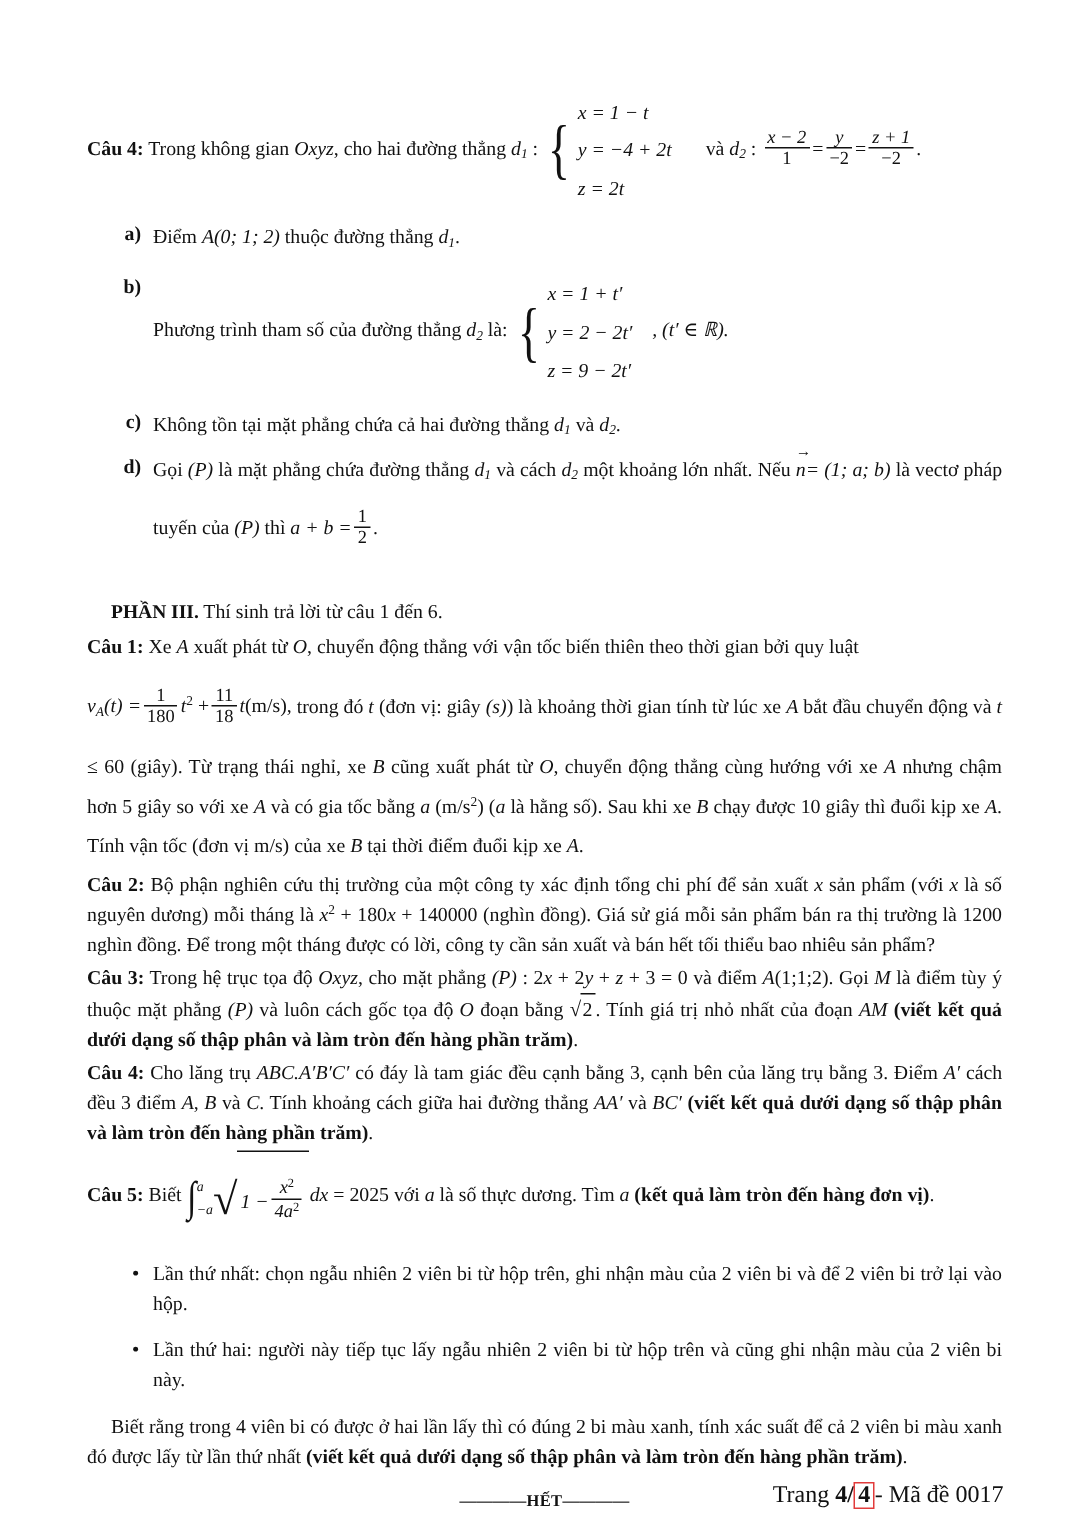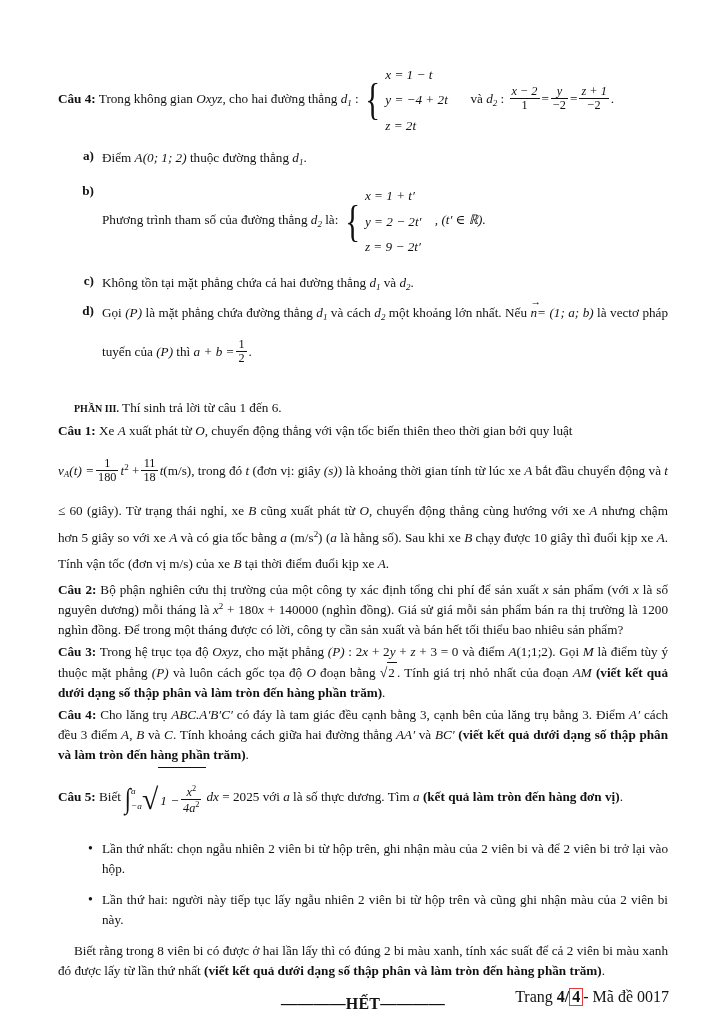--- a/index.html
+++ b/index.html
@@ -175,21 +175,21 @@
 
   .spacer-sm { height: 6px; }
   .spacer-md { height: 12px; }
   .spacer-lg { height: 16px; }
 
   .het {
     text-align: center;
     font-weight: bold;
     letter-spacing: 0.2px;
     margin-top: 14px;
-    font-size: 16px;
+    font-size: 11px;
   }
 
   .footer {
     position: absolute;
     right: 56px;
     bottom: 18px;
     font-size: 16px;
     white-space: nowrap;
   }
   .footer .pg { font-weight: bold; }
@@ -284,21 +284,21 @@
         <span>là vectơ pháp tuyến của</span>
         <span class="m">(P)</span>
         <span>thì</span>
         <span class="m">a + b =</span><span class="frac"><span class="num mr">1</span><span class="den mr">2</span></span><span>.</span>
       </span>
     </div>
 
     <div class="spacer-lg"></div>
 
     <div class="para para-indent" style="margin-bottom:3px;">
-      <span class="lbl" style="font-size:10px">PHẦN III.</span>
+      <span class="lbl" style="font-size:13px">PHẦN III.</span>
       <span>Thí sinh trả lời từ câu 1 đến 6.</span>
     </div>
 
     <div class="para">
       <span class="lbl">Câu 1:</span>
       <span>Xe</span>
       <span class="m">A</span>
       <span>xuất phát từ</span>
       <span class="m">O</span><span>, chuyển động thẳng với vận tốc biến thiên theo thời gian bởi quy luật</span>
     </div>
@@ -347,21 +347,21 @@
       <span class="dot">•</span>
       <span class="btext">Lần thứ nhất: chọn ngẫu nhiên 2 viên bi từ hộp trên, ghi nhận màu của 2 viên bi và để 2 viên bi trở lại vào hộp.</span>
     </div>
 
     <div class="bullet-item">
       <span class="dot">•</span>
       <span class="btext">Lần thứ hai: người này tiếp tục lấy ngẫu nhiên 2 viên bi từ hộp trên và cũng ghi nhận màu của 2 viên bi này.</span>
     </div>
 
     <div class="para para-indent" style="margin-top:4px;">
-      <span>Biết rằng trong 8 viên bi có được ở hai lần lấy thì có đúng 2 bi màu xanh, tính xác suất để cả 2 viên bi màu xanh đó được lấy từ lần thứ nhất</span>
+      <span>Biết rằng trong 4 viên bi có được ở hai lần lấy thì có đúng 2 bi màu xanh, tính xác suất để cả 2 viên bi màu xanh đó được lấy từ lần thứ nhất</span>
       <b>(viết kết quả dưới dạng số thập phân và làm tròn đến hàng phần trăm)</b><span>.</span>
     </div>
 
     <div class="het">
       <span>————</span><span>HẾT</span><span>————</span>
     </div>
 
   </div>
 
   <div class="footer">

